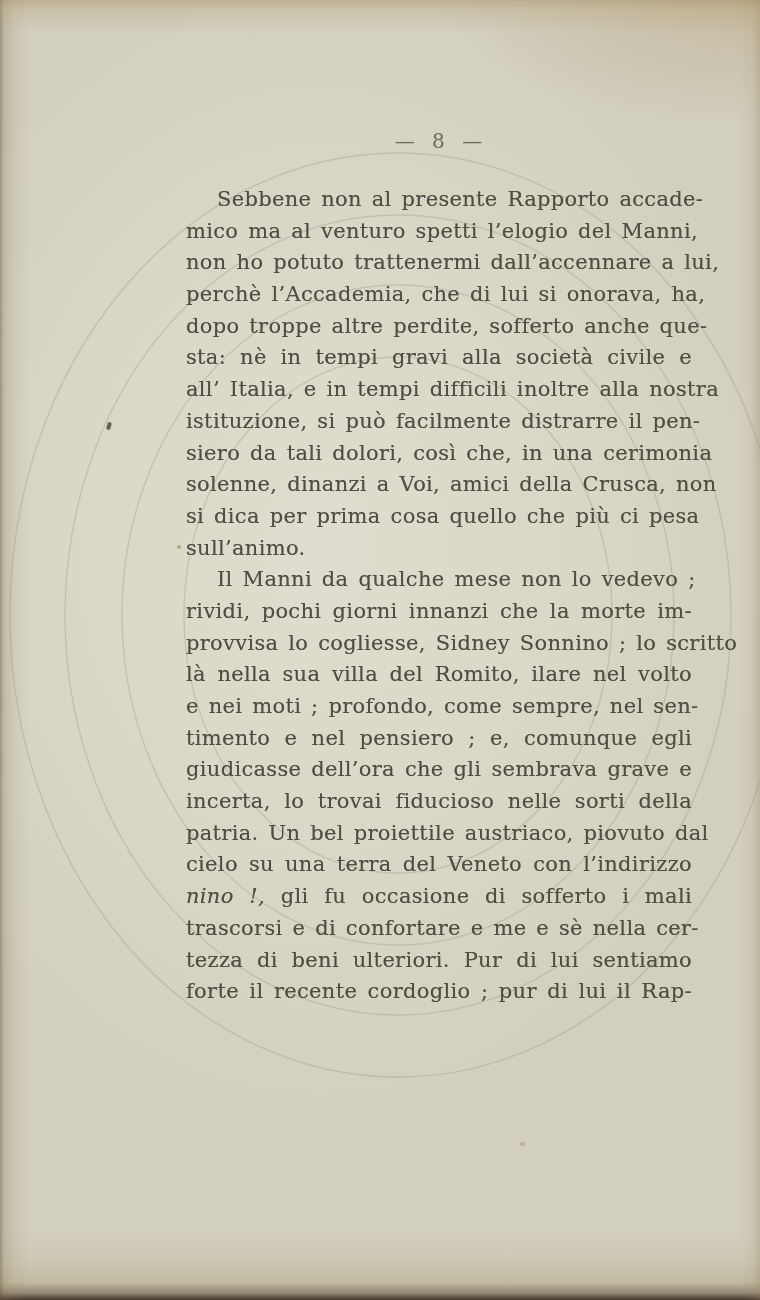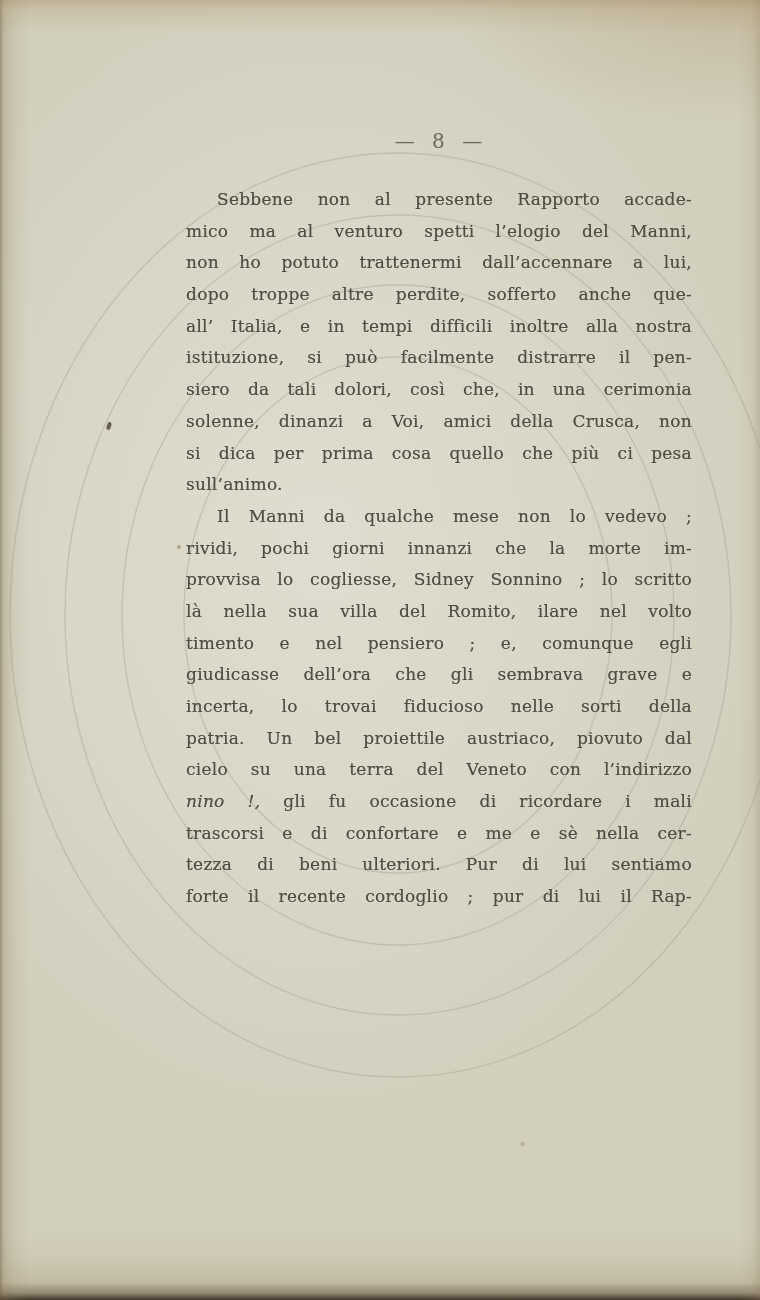--- a/index.html
+++ b/index.html
@@ -42,21 +42,21 @@
     letter-spacing: 1px;
     word-spacing: 9px;
     color: #6e6c5f;
   }
 
   .text-block {
     position: absolute;
     left: 186px;
     top: 184px;
     width: 506px;
-    font-size: 17px;
+    font-size: 21px;
     line-height: 31.7px;
     color: #4f4e45;
     letter-spacing: 0.015em;
     word-spacing: 0.14em;
     text-shadow: 0 0 0.5px rgba(79,78,69,0.55);
   }
 
   .line {
     text-align: justify;
     text-align-last: justify;
@@ -91,40 +91,43 @@
   </svg>
 
   <div class="page-number">— 8 —</div>
 
   <div class="text-block">
 
     <div>
       <div class="line indent">Sebbene non al presente Rapporto accade-</div>
       <div class="line">mico ma al venturo spetti l’elogio del Manni,</div>
       <div class="line">non ho potuto trattenermi dall’accennare a lui,</div>
+      <div class="line">perchè l’Accademia, che di lui si onorava, ha,</div>
       <div class="line">dopo troppe altre perdite, sofferto anche que-</div>
+      <div class="line">sta: nè in tempi gravi alla società civile e</div>
       <div class="line">all’ Italia, e in tempi difficili inoltre alla nostra</div>
       <div class="line">istituzione, si può facilmente distrarre il pen-</div>
       <div class="line">siero da tali dolori, così che, in una cerimonia</div>
       <div class="line">solenne, dinanzi a Voi, amici della Crusca, non</div>
       <div class="line">si dica per prima cosa quello che più ci pesa</div>
       <div class="line ragged">sull’animo.</div>
     </div>
 
     <div>
       <div class="line indent">Il Manni da qualche mese non lo vedevo ;</div>
       <div class="line">rividi, pochi giorni innanzi che la morte im-</div>
       <div class="line">provvisa lo cogliesse, Sidney Sonnino ; lo scritto</div>
       <div class="line">là nella sua villa del Romito, ilare nel volto</div>
+      <div class="line">e nei moti ; profondo, come sempre, nel sen-</div>
       <div class="line">timento e nel pensiero ; e, comunque egli</div>
       <div class="line">giudicasse dell’ora che gli sembrava grave e</div>
       <div class="line">incerta, lo trovai fiducioso nelle sorti della</div>
       <div class="line">patria. Un bel proiettile austriaco, piovuto dal</div>
       <div class="line">cielo su una terra del Veneto con l’indirizzo</div>
-      <div class="line"><em>nino !,</em><span> gli fu occasione di ricordare i mali</span></div>
+      <div class="line"><em>nino !,</em><span> gli fu occasione di sofferto i mali</span></div>
       <div class="line">trascorsi e di confortare e me e sè nella cer-</div>
       <div class="line">tezza di beni ulteriori. Pur di lui sentiamo</div>
       <div class="line">forte il recente cordoglio ; pur di lui il Rap-</div>
     </div>
 
   </div>
 
   <div class="speck speck-1"></div>
   <div class="speck speck-2"></div>
   <div class="speck speck-3"></div>

